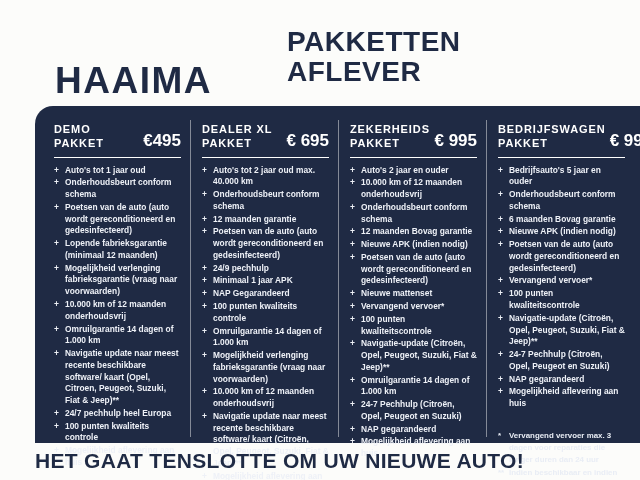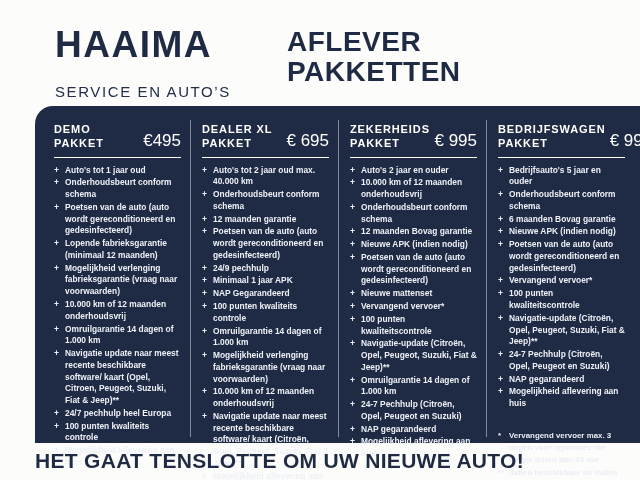--- a/index.html
+++ b/index.html
@@ -8,21 +8,21 @@
     width:640px; height:480px;
     background:#fcfcfa;
     font-family:"Liberation Sans", sans-serif;
     position:relative; overflow:hidden;
     -webkit-font-smoothing:antialiased;
   }
   .header { position:absolute; left:55px; top:26px; display:flex; align-items:flex-start; }
   .brand-block { width:230px; }
   .brand-name {
     font-size:37px; font-weight:bold; color:#1f2a44;
-    letter-spacing:1.5px; line-height:1;
+    letter-spacing:1.5px; line-height:1;margin-top:36px;
   }
   .brand-subtitle {
     font-size:15px; color:#232e4a; letter-spacing:1.6px;
     margin-top:20px; font-weight:normal; white-space:nowrap;
   }
   .page-title {
     margin:1px 0 0 2px; font-size:28px; font-weight:bold;
     color:#1f2a44; line-height:1.08; letter-spacing:0.5px;
   }
   .page-title span { display:block; }
@@ -35,21 +35,21 @@
   }
   .col { flex:1 1 0; box-sizing:border-box; padding:2px 9px 0 2px; min-width:0; }
   .col + .col { border-left:1px solid rgba(255,255,255,0.45); padding-left:11px; }
 
   .col-head {
     display:flex; justify-content:space-between; align-items:flex-end;
     border-bottom:1.5px solid #ffffff; padding-bottom:6px; min-height:28px;
   }
   .col-name { font-size:11px; font-weight:bold; letter-spacing:0.9px; line-height:1.3; color:#ffffff; }
   .col-name span { display:block; }
-  .col-price { font-size:17px; font-weight:normal; color:#ffffff; white-space:nowrap; padding-left:4px; }
+  .col-price { font-size:17px; font-weight:bold; color:#ffffff; white-space:nowrap; padding-left:4px; }
 
   ul.items { list-style:none; margin:7px 0 0; padding:0; }
   ul.items li {
     position:relative; padding-left:11px;
     font-size:8.4px; font-weight:bold; line-height:1.4;
     color:#eef1f7; margin:0 0 1px;
   }
   ul.items li .plus { position:absolute; left:0; top:0; }
 
   .footnotes { margin-top:20px; }
@@ -67,22 +67,22 @@
 </style>
 </head>
 <body>
 
 <div class="header">
   <div class="brand-block">
     <div class="brand-name">HAAIMA</div>
     <div class="brand-subtitle">SERVICE EN AUTO’S</div>
   </div>
   <div class="page-title">
+    <span>PAKKETTEN</span>
     <span>AFLEVER</span>
-    <span>PAKKETTEN</span>
   </div>
 </div>
 
 <div class="panel">
 
   <div class="col">
     <div class="col-head">
       <div class="col-name">
         <span>DEMO</span>
         <span>PAKKET</span>

